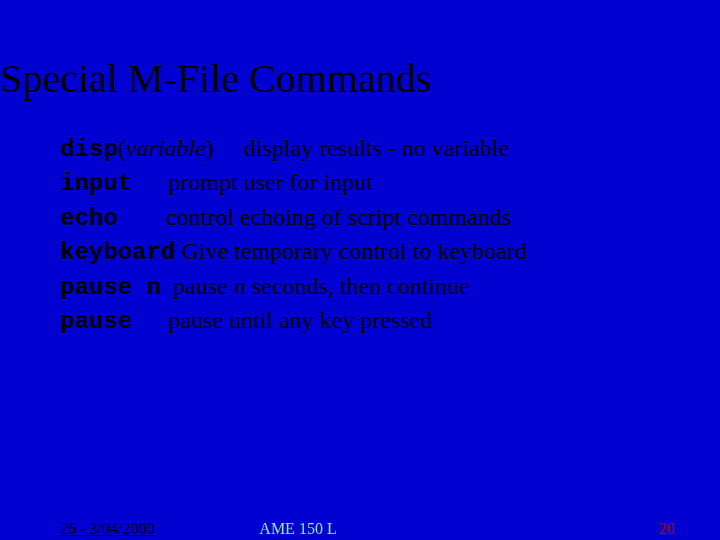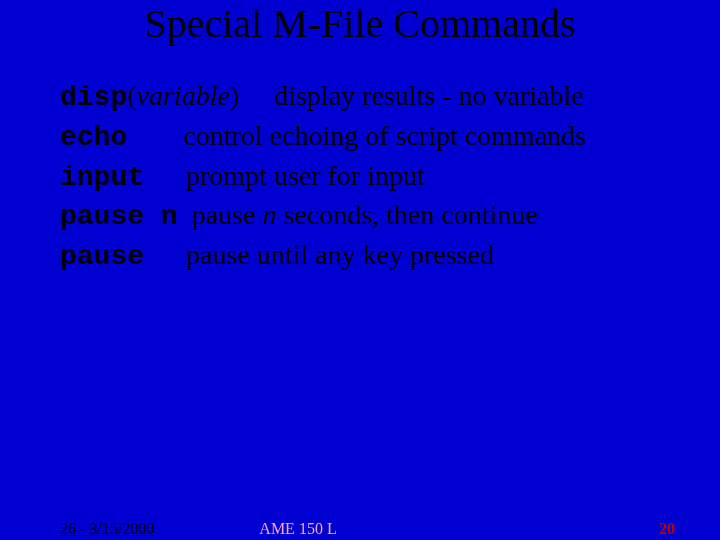--- a/index.html
+++ b/index.html
@@ -15,29 +15,29 @@
   .slide {
     width: 720px;
     height: 540px;
     position: relative;
     box-sizing: border-box;
   }
   .title {
     color: black;
     font-size: 40px;
     font-weight: normal;
-    text-align: center;
+    padding-top: 55px;
     padding-bottom: 30px;
     margin: 0;
   }
   .body {
     padding-left: 60px;
     padding-right: 40px;
     color: black;
-    font-size: 28px;
+    font-size: 24px;
     line-height: 1.35;
   }
   .mono {
     font-family: 'Courier New', Courier, monospace;
     font-weight: bold;
   }
   .ital {
     font-style: italic;
   }
   .line2 {
@@ -55,61 +55,64 @@
     position: absolute;
     left: 60px;
     color: black;
     text-decoration: underline;
   }
   .footer-center {
     position: absolute;
     left: 0;
     width: 596px;
     text-align: center;
-    color: #f9a8d4;
+    color: #86efac;
   }
   .footer-right {
     position: absolute;
     right: 45px;
     color: #c00000;
-    font-weight: bold;
+    font-weight: normal;
   }
 </style>
 </head>
 <body>
 
 <div class="slide">
 
   <h1 class="title">Special M-File Commands</h1>
 
   <div class="body">
 
     <div>
       <span class="mono">disp</span><span>(</span><span class="ital">variable</span><span>)</span>&nbsp;&nbsp;&nbsp;&nbsp;&nbsp;<span>display results - no variable</span>
     </div>
 
     <div>
+      <span class="mono">input</span>&nbsp;&nbsp;&nbsp;&nbsp;&nbsp;&nbsp;<span>prompt user for input</span>
+    </div>
+
+    <div>
       <span class="mono">echo</span>&nbsp;&nbsp;&nbsp;&nbsp;&nbsp;&nbsp;&nbsp;&nbsp;<span>control echoing of script commands</span>
     </div>
 
     <div>
-      <span class="mono">input</span>&nbsp;&nbsp;&nbsp;&nbsp;&nbsp;&nbsp;<span>prompt user for input</span>
+      <span class="mono">keyboard</span> <span>Give temporary control to keyboard</span>
     </div>
-
 
     <div>
       <span class="mono">pause n</span>&nbsp;&nbsp;<span>pause </span><span class="ital">n</span><span> seconds, then continue</span>
     </div>
 
     <div>
       <span class="mono">pause</span>&nbsp;&nbsp;&nbsp;&nbsp;&nbsp;&nbsp;<span>pause until any key pressed</span>
     </div>
 
 
   </div>
 
   <div class="footer">
-    <span class="footer-left">26 - 3/15/2000</span>
+    <span class="footer-left">26 - 3/04/2000</span>
     <span class="footer-center">AME 150 L</span>
     <span class="footer-right">20</span>
   </div>
 
 </div>
 
 </body></html>

